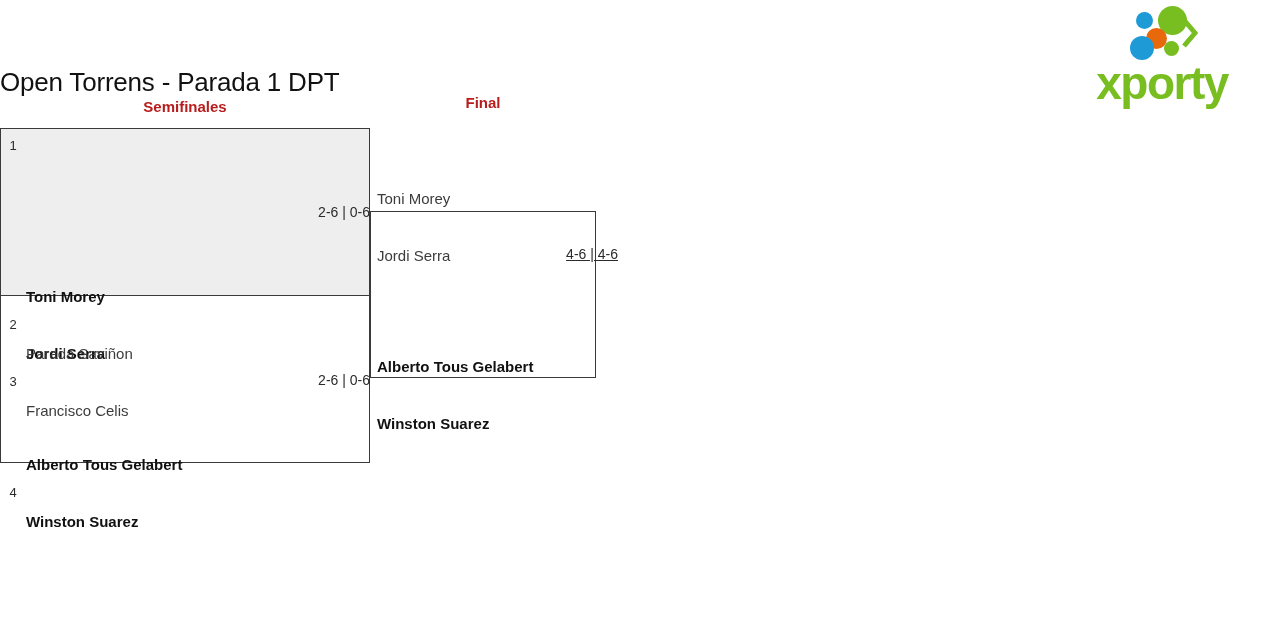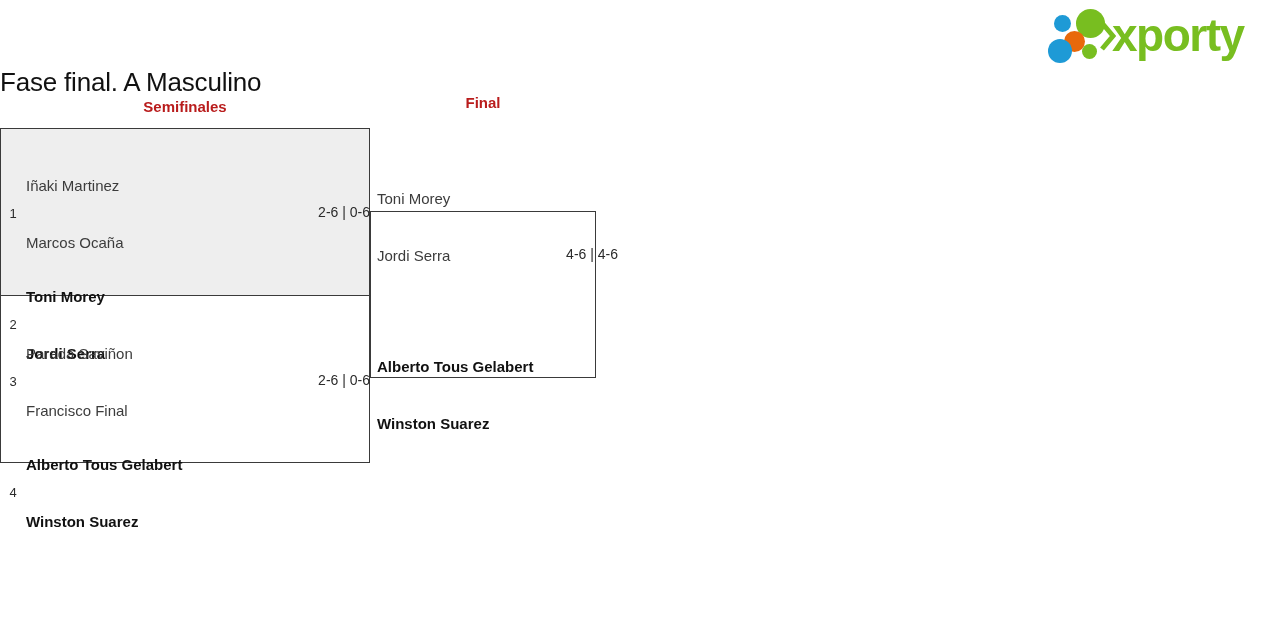--- a/index.html
+++ b/index.html
@@ -36,20 +36,21 @@
 
   
   .logo {
     position: absolute;
     left: 1048px;
     top: 4px;
     width: 226px;
     height: 62px;
     display: flex;
     align-items: center;
+    flex-direction: column;
   }
   .logo-dots {
     position: relative;
     width: 62px;
     height: 56px;
     flex: 0 0 auto;
   }
   .dot { position: absolute; border-radius: 50%; }
   .dot-blue-sm   { left: 6px;  top: 8px;  width: 17px; height: 17px; background: #1e9ad6; }
   .dot-green-lg  { left: 28px; top: 2px;  width: 29px; height: 29px; background: #78be20; }
@@ -152,30 +153,31 @@
   .sf1-score  { left: 0px;  top: 203px; width: 370px; }
   .sf1-bottom { left: 0px;  top: 249px; }
 
   
   .sf2-top    { left: 0px;  top: 306px; }
   .sf2-score  { left: 0px;  top: 371px; width: 370px; }
   .sf2-bottom { left: 0px;  top: 417px; }
 
   
   .fin-top    { left: 377px; top: 151px; }
-  .fin-score  { left: 370px; top: 245px; width: 248px; }
+  .fin-score  { left: 370px; top: 245px; width: 248px; text-decoration: underline; }
   .fin-bottom { left: 377px; top: 319px; }
   .fin-top .players, .fin-bottom .players { padding-left: 0; }
 </style>
 </head>
 <body>
 
 <div id="page">
 
   <div class="page-title">
+    <span class="title-line">Open Torrens - Parada 1 DPT</span>
     <span class="title-line">Fase final. A Masculino</span>
   </div>
 
   <div class="logo">
     <div class="logo-dots">
       <span class="dot dot-blue-sm"></span>
       <span class="dot dot-green-lg"></span>
       <span class="dot dot-orange"></span>
       <span class="dot dot-blue-lg"></span>
       <span class="dot dot-green-sm"></span>
@@ -191,39 +193,35 @@
 
   <div class="semis-group">
     <div class="match-semi shaded divider-bottom"></div>
     <div class="match-semi"></div>
   </div>
 
   <div class="final-box"></div>
 
   <div class="competitor sf1-top">
     <span class="seed">1</span>
-    <span class="players loser">
-      <span class="player-line">Iñaki Martinez</span>
-      <span class="player-line">Marcos Ocaña</span>
-    </span>
   </div>
   <div class="score sf1-score">2-6 | 0-6</div>
   <div class="competitor sf1-bottom">
     <span class="seed">2</span>
     <span class="players winner">
       <span class="player-line">Toni Morey</span>
       <span class="player-line">Jordi Serra</span>
     </span>
   </div>
 
   <div class="competitor sf2-top">
     <span class="seed">3</span>
     <span class="players loser">
       <span class="player-line">Parada Saviñon</span>
-      <span class="player-line">Francisco Final</span>
+      <span class="player-line">Francisco Celis</span>
     </span>
   </div>
   <div class="score sf2-score">2-6 | 0-6</div>
   <div class="competitor sf2-bottom">
     <span class="seed">4</span>
     <span class="players winner">
       <span class="player-line">Alberto Tous Gelabert</span>
       <span class="player-line">Winston Suarez</span>
     </span>
   </div>

